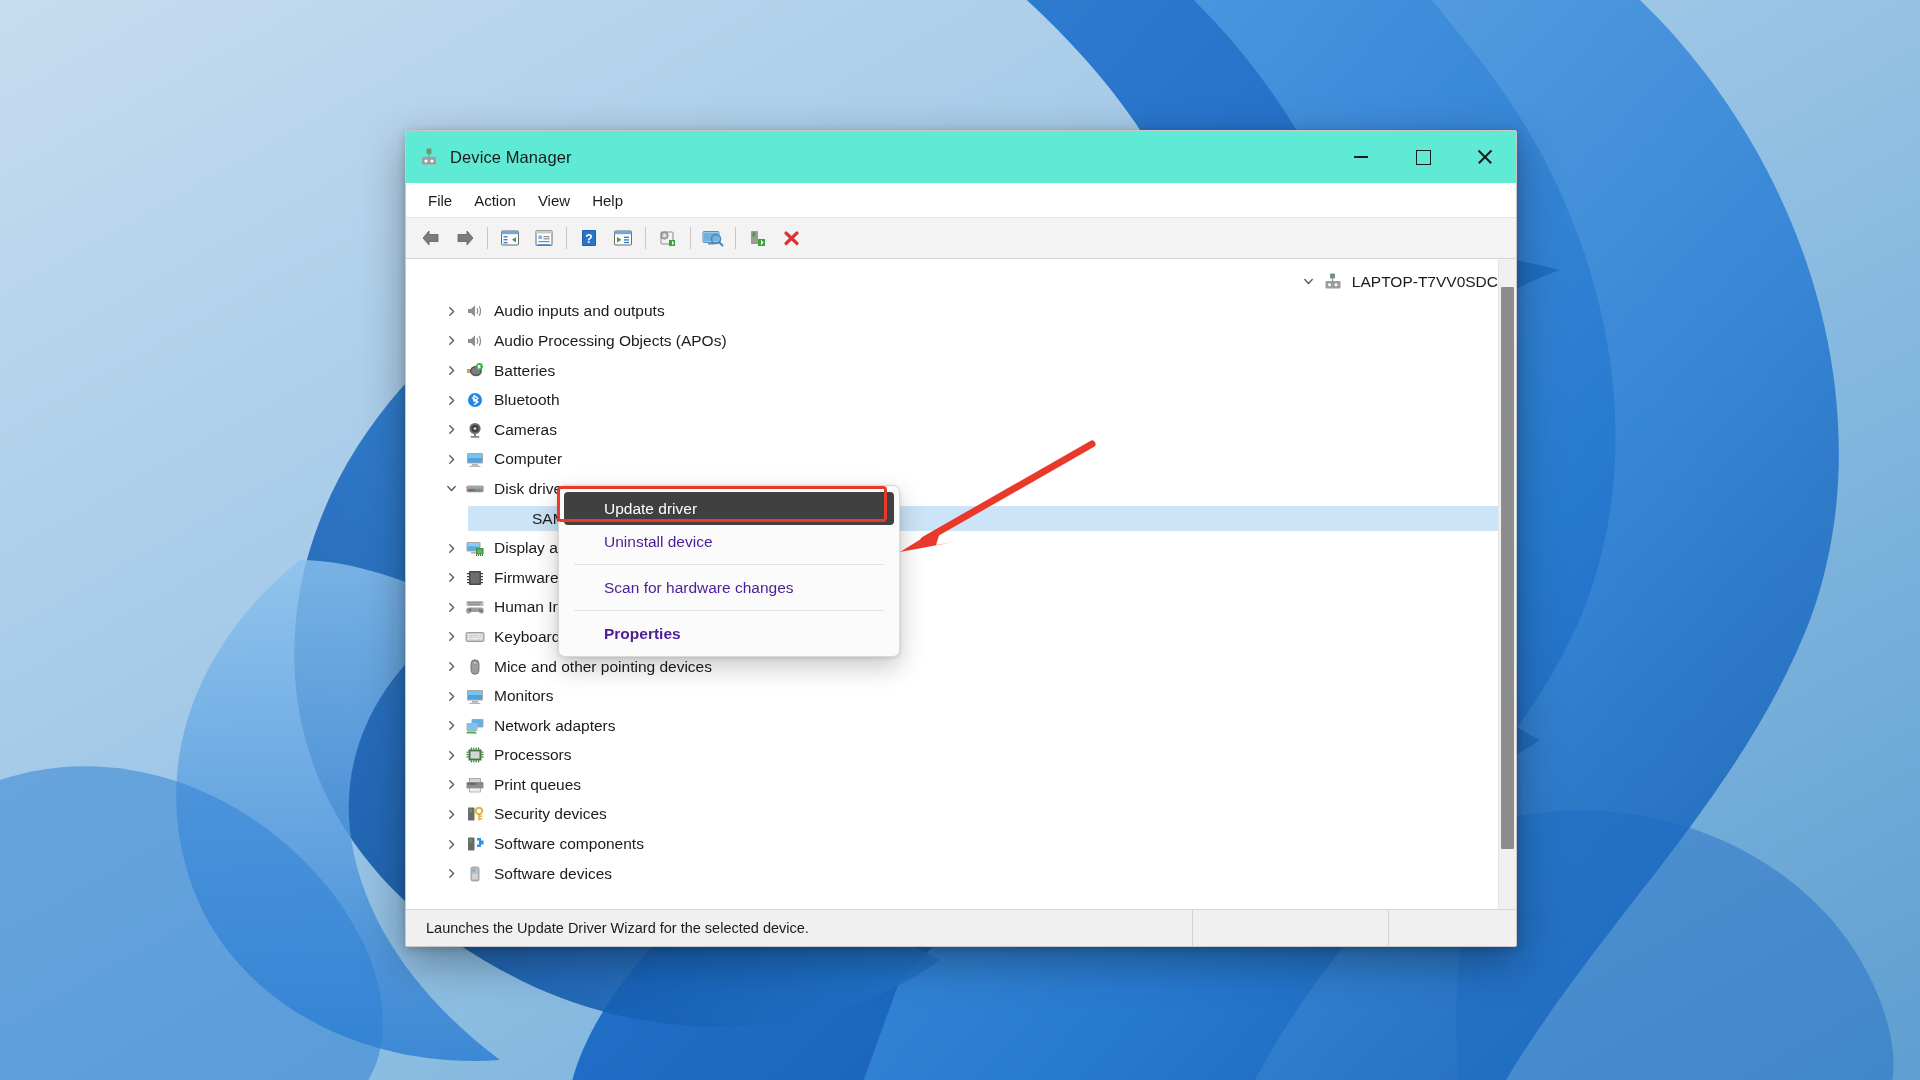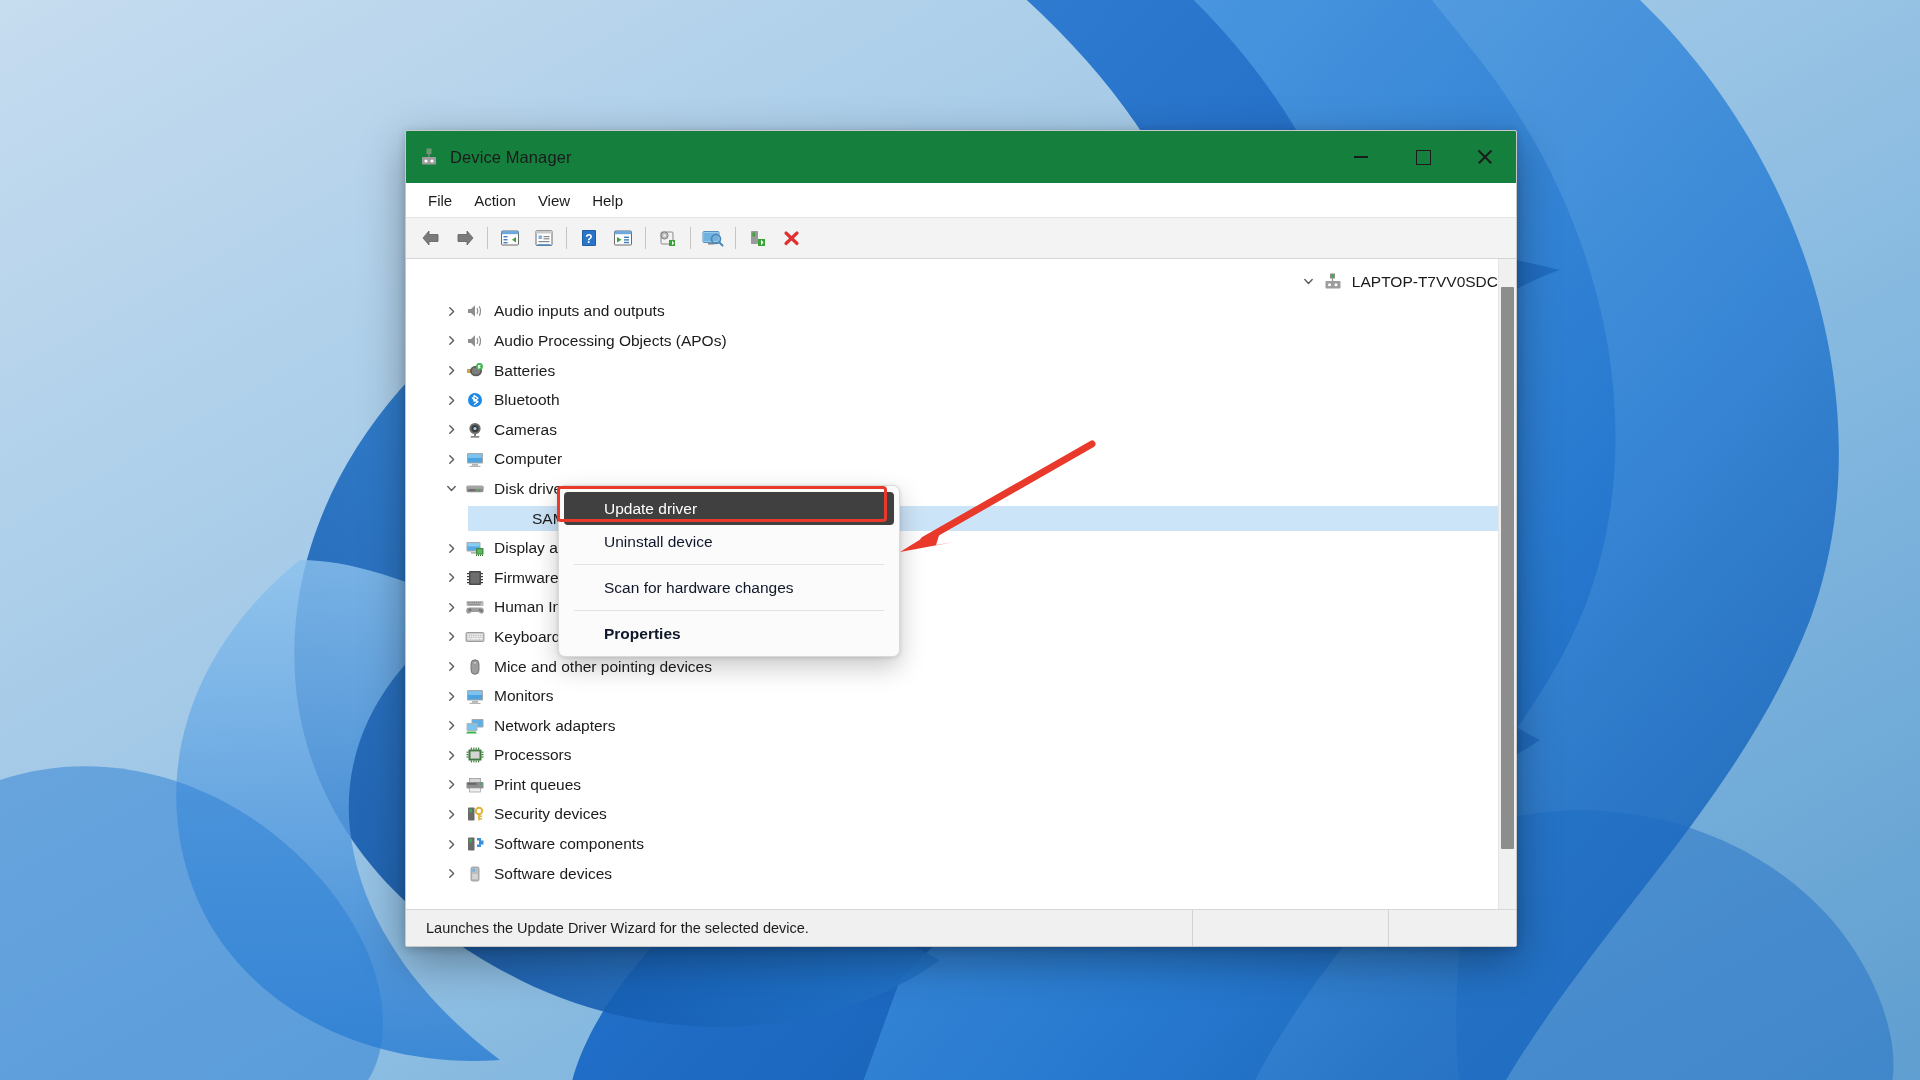--- a/index.html
+++ b/index.html
@@ -26,21 +26,21 @@
     background: #ffffff;
     border: 1px solid #c8c8c8;
     border-radius: 2px;
     box-shadow: 0 14px 44px rgba(0,0,0,0.34), 0 2px 8px rgba(0,0,0,0.18);
     display: flex; flex-direction: column;
     overflow: hidden;
   }
   
   .titlebar {
     height: 52px; flex: 0 0 52px;
-    background: #15803d;
+    background: #5eead4;
     display: flex; align-items: center;
     position: relative;
   }
   .title-left { display:flex; align-items:center; padding-left: 13px; gap: 11px; }
   .app-icon { width: 20px; height: 20px; flex:0 0 20px; }
   .title-text {
     font-size: 16.5px; color: #1b1b1b; letter-spacing: 0.1px;
     white-space: nowrap;
   }
   .win-controls { position:absolute; right:0; top:0; height:52px; display:flex; }
@@ -165,21 +165,21 @@
     border: 1px solid #d9d9d9;
     border-radius: 7px;
     box-shadow: 0 10px 26px rgba(0,0,0,0.22), 0 1px 4px rgba(0,0,0,0.12);
     padding: 6px 5px;
     z-index: 40;
   }
   .ctx-item {
     height: 33px;
     display:flex; align-items:center;
     padding-left: 40px;
-    font-size: 15.5px; color:#0f172a;
+    font-size: 15.5px; color:#4c1d95;
     border-radius: 4px;
     cursor: default;
   }
   .ctx-item.highlight {
     background: #404040;
     color: #ffffff;
   }
   .ctx-item.bold { font-weight: bold; }
   .ctx-sep { height:1px; background:#e2e2e2; margin: 6px 10px; }
 

